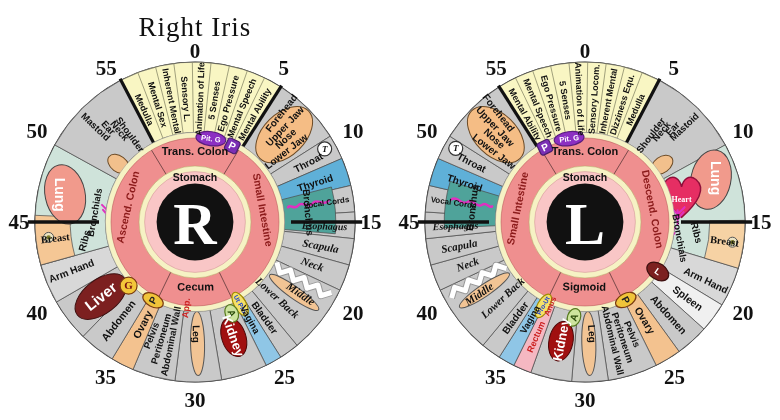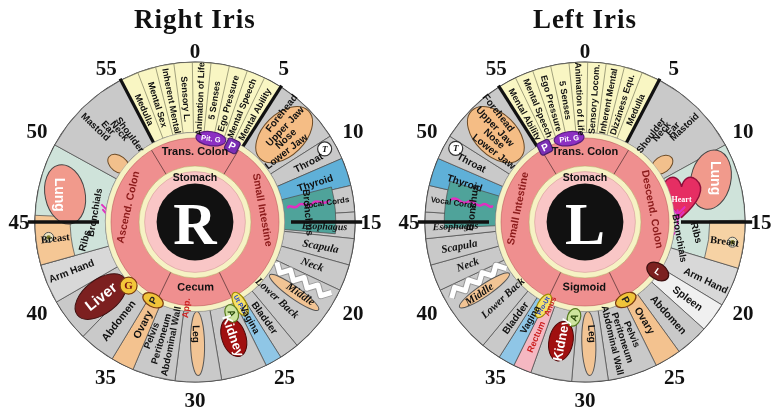--- a/index.html
+++ b/index.html
@@ -1,19 +1,19 @@
 <!DOCTYPE html>
 <html><head>
 <meta charset="utf-8">
 <style>
   html,body{margin:0;padding:0;background:#fff;}
   body{width:780px;height:420px;display:flex;overflow:hidden;font-family:"Liberation Sans",sans-serif;}
   .iris-panel{position:relative;width:390px;height:420px;flex:0 0 390px;}
-  .iris-title{position:absolute;top:4px;left:0;right:0;margin:0;text-align:center;
-    font-family:"Liberation Serif",serif;font-weight:bold;font-size:27px;color:#111;letter-spacing:1px;}
+  .iris-title{position:absolute;top:4px;left:0;right:0;margin:8px;text-align:center;
+    font-family:"Liberation Serif",serif;font-weight:normal;font-size:27px;color:#111;letter-spacing:1px;}
   svg{position:absolute;left:0;top:0;}
   text{user-select:none;}
 </style>
 </head>
 <body>
 
 <div class="iris-panel">
   <h2 class="iris-title">Right Iris</h2>
   <svg id="iris-0" width="390" height="420" viewBox="0 0 390 420">
       <circle cx="195" cy="222" r="160" fill="#c9c9c9" stroke="#333" stroke-width="1.2"></circle>
@@ -179,21 +179,20 @@
       <text x="284.6" y="377.1917523581714" dy=".34em" text-anchor="middle" font-size="21" font-weight="bold" fill="#111" font-family="&quot;Liberation Serif&quot;,serif">25</text>
       <text x="195" y="399.6" dy=".34em" text-anchor="middle" font-size="21" font-weight="bold" fill="#111" font-family="&quot;Liberation Serif&quot;,serif">30</text>
       <text x="105.40000000000003" y="377.19175235817147" dy=".34em" text-anchor="middle" font-size="21" font-weight="bold" fill="#111" font-family="&quot;Liberation Serif&quot;,serif">35</text>
       <text x="37.0369663497184" y="313.2" dy=".34em" text-anchor="middle" font-size="21" font-weight="bold" fill="#111" font-family="&quot;Liberation Serif&quot;,serif">40</text>
       <text x="19" y="222.00000000000003" dy=".34em" text-anchor="middle" font-size="21" font-weight="bold" fill="#111" font-family="&quot;Liberation Serif&quot;,serif">45</text>
       <text x="37.036966349718426" y="130.8" dy=".34em" text-anchor="middle" font-size="21" font-weight="bold" fill="#111" font-family="&quot;Liberation Serif&quot;,serif">50</text>
       <text x="106.1999999999999" y="68.19388828788374" dy=".34em" text-anchor="middle" font-size="21" font-weight="bold" fill="#111" font-family="&quot;Liberation Serif&quot;,serif">55</text>
     </svg>
 </div>
 <div class="iris-panel">
-  <h2 class="iris-title">Left Iris</h2>
   <svg id="iris-1" width="390" height="420" viewBox="0 0 390 420">
       <circle cx="195" cy="222" r="160" fill="#c9c9c9" stroke="#333" stroke-width="1.2"></circle>
       <path d="M109.26771280336058 86.90753191967755 A160 160 0 0 1 269.12736561917774 80.20742732300559 L236.51132474673955 142.59615930088313 A89.60000000000001 89.60000000000001 0 0 0 146.98991916988192 146.34821787501943 Z" fill="#f9f6c3" stroke="#4a4a4a" stroke-width="0.7"></path>
       <path d="M269.12736561917785 80.20742732300565 A160 160 0 0 1 335.2090688070182 144.91941214372554 L273.51707853193017 178.8348708004863 A89.60000000000001 89.60000000000001 0 0 0 236.5113247467396 142.59615930088316 Z" fill="#c9c9c9" stroke="#4a4a4a" stroke-width="0.7"></path>
       <path d="M335.2090688070182 144.91941214372554 A160 160 0 0 1 348.1711196051308 268.24508751111546 L280.7758269788732 247.89724900622468 A89.60000000000001 89.60000000000001 0 0 0 273.51707853193017 178.8348708004863 Z" fill="#cfe3da" stroke="#4a4a4a" stroke-width="0.7"></path>
       <path d="M348.1711196051308 268.24508751111546 A160 160 0 0 1 331.85828162568106 304.8843214997008 L271.6406377103814 268.41522003983243 A89.60000000000001 89.60000000000001 0 0 0 280.7758269788732 247.89724900622468 Z" fill="#d8d8d8" stroke="#4a4a4a" stroke-width="0.7"></path>
       <path d="M331.85828162568106 304.8843214997008 A160 160 0 0 1 313.90317207638304 329.06089701741735 L261.58577636277454 281.9541023297537 A89.60000000000001 89.60000000000001 0 0 0 271.6406377103814 268.41522003983243 Z" fill="#f0f0f0" stroke="#4a4a4a" stroke-width="0.7"></path>
       <path d="M313.90317207638304 329.06089701741735 A160 160 0 0 1 289.04564036679574 351.44271909999156 L247.6655586054056 294.4879226959953 A89.60000000000001 89.60000000000001 0 0 0 261.58577636277454 281.9541023297537 Z" fill="#c9c9c9" stroke="#4a4a4a" stroke-width="0.7"></path>
       <path d="M289.04564036679574 351.44271909999156 A160 160 0 0 1 266.14162866958833 365.31388163830604 L234.83931205496947 302.2557737174514 A89.60000000000001 89.60000000000001 0 0 0 247.6655586054056 294.4879226959953 Z" fill="#f3c28f" stroke="#4a4a4a" stroke-width="0.7"></path>
       <path d="M266.14162866958833 365.31388163830604 A160 160 0 0 1 218.3732845699858 380.2835732740781 L208.08903935919204 310.6388010334838 A89.60000000000001 89.60000000000001 0 0 0 234.83931205496947 302.2557737174514 Z" fill="#c9c9c9" stroke="#4a4a4a" stroke-width="0.7"></path>

